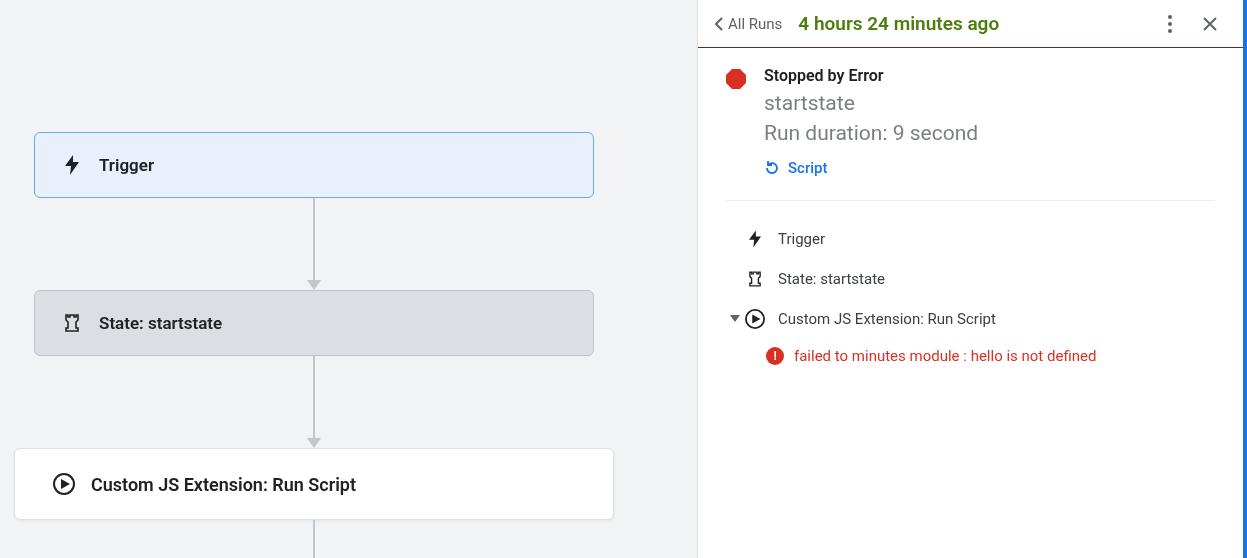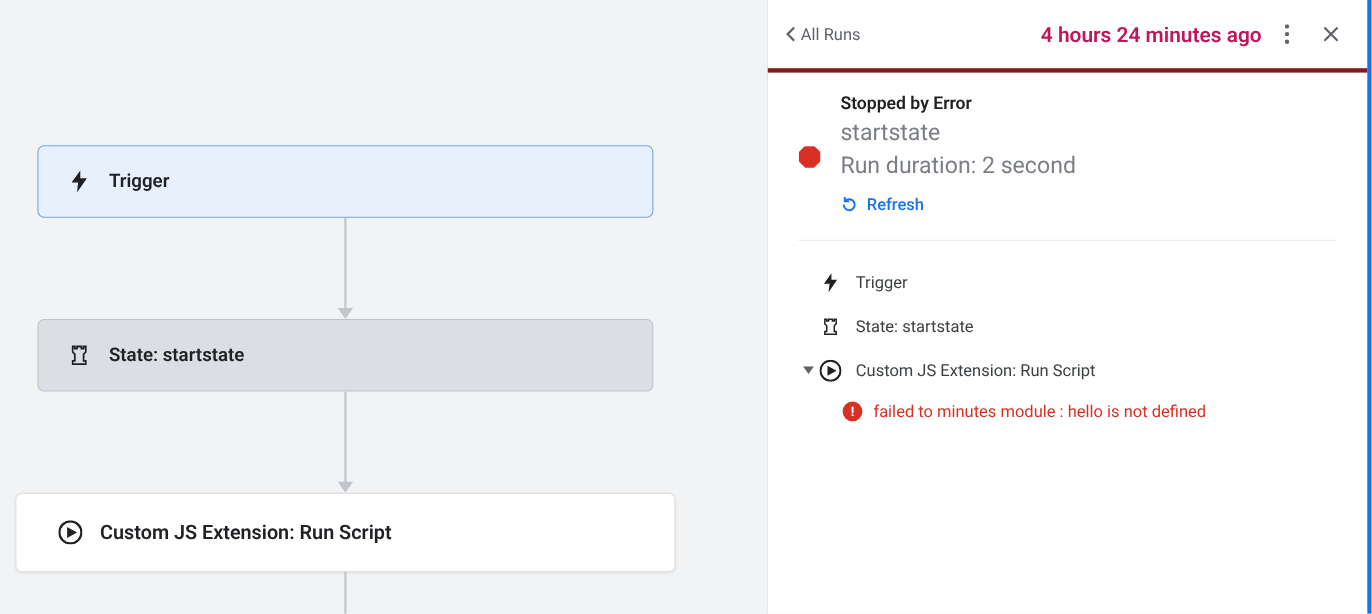--- a/index.html
+++ b/index.html
@@ -87,45 +87,45 @@
   
   .panel {
     width: 550px;
     background: #ffffff;
     border-left: 1px solid #e0e0e0;
     border-right: 4px solid #1a73e8;
     display: flex;
     flex-direction: column;
   }
   .panel-header {
-    height: 66px;
+    height: 48px;
     display: flex;
     align-items: center;
     padding: 0 18px 0 8px;
-    border-bottom: 4px solid #7f1d1d;
+    border-bottom: 1px solid #7f1d1d;
   }
   .back-link {
     display: inline-flex;
     align-items: center;
     color: #5f6368;
     font-size: 15px;
     cursor: pointer;
     padding: 6px 8px;
     border-radius: 4px;
   }
   .back-link .chev {
     margin-right: 4px;
     display: inline-flex;
   }
   .panel-title {
     flex: 1 1 auto;
-    text-align: right;
+    text-align: left;
     font-size: 19px;
     font-weight: 600;
-    color: #be185d;
+    color: #4d7c0f;
     margin: 0 8px;
   }
   .hdr-actions {
     display: flex;
     align-items: center;
     gap: 10px;
   }
   .icon-btn {
     width: 30px; height: 30px;
     display: inline-flex; align-items: center; justify-content: center;
@@ -134,21 +134,21 @@
     color: #5f6368;
   }
 
   .panel-body {
     padding: 18px 28px 0 28px;
     flex: 1 1 auto;
     overflow-y: auto;
   }
   .status-block {
     display: flex;
-    align-items: center;
+    align-items: flex-start;
     padding-bottom: 20px;
     border-bottom: 1px solid #ececec;
   }
   .octagon {
     width: 20px; height: 20px;
     background: #d93025;
     clip-path: polygon(30% 0%, 70% 0%, 100% 30%, 100% 70%, 70% 100%, 30% 100%, 0% 70%, 0% 30%);
     margin-top: 3px;
     margin-right: 18px;
     flex: 0 0 auto;
@@ -307,29 +307,29 @@
       </div>
     </div>
 
     <div class="panel-body">
 
       <div class="status-block">
         <div class="octagon"></div>
         <div class="status-text">
           <div class="heading">Stopped by Error</div>
           <div class="sub">startstate</div>
-          <div class="sub">Run duration: 2 second</div>
+          <div class="sub">Run duration: 9 second</div>
           <div class="refresh">
             <span class="ric">
               <svg width="16" height="16" viewBox="0 0 16 16">
                 <path d="M3 8 a5 5 0 1 0 1.5 -3.5" fill="none" stroke="#1a73e8" stroke-width="1.8"></path>
                 <path d="M4 1 L4 5 L8 5" fill="none" stroke="#1a73e8" stroke-width="1.8"></path>
               </svg>
             </span>
-            <span>Refresh</span>
+            <span>Script</span>
           </div>
         </div>
       </div>
 
       <div class="step-list">
 
         <div class="step">
           <span class="caret-col"></span>
           <span class="step-icon">
             <svg width="12" height="18" viewBox="0 0 14 20">

